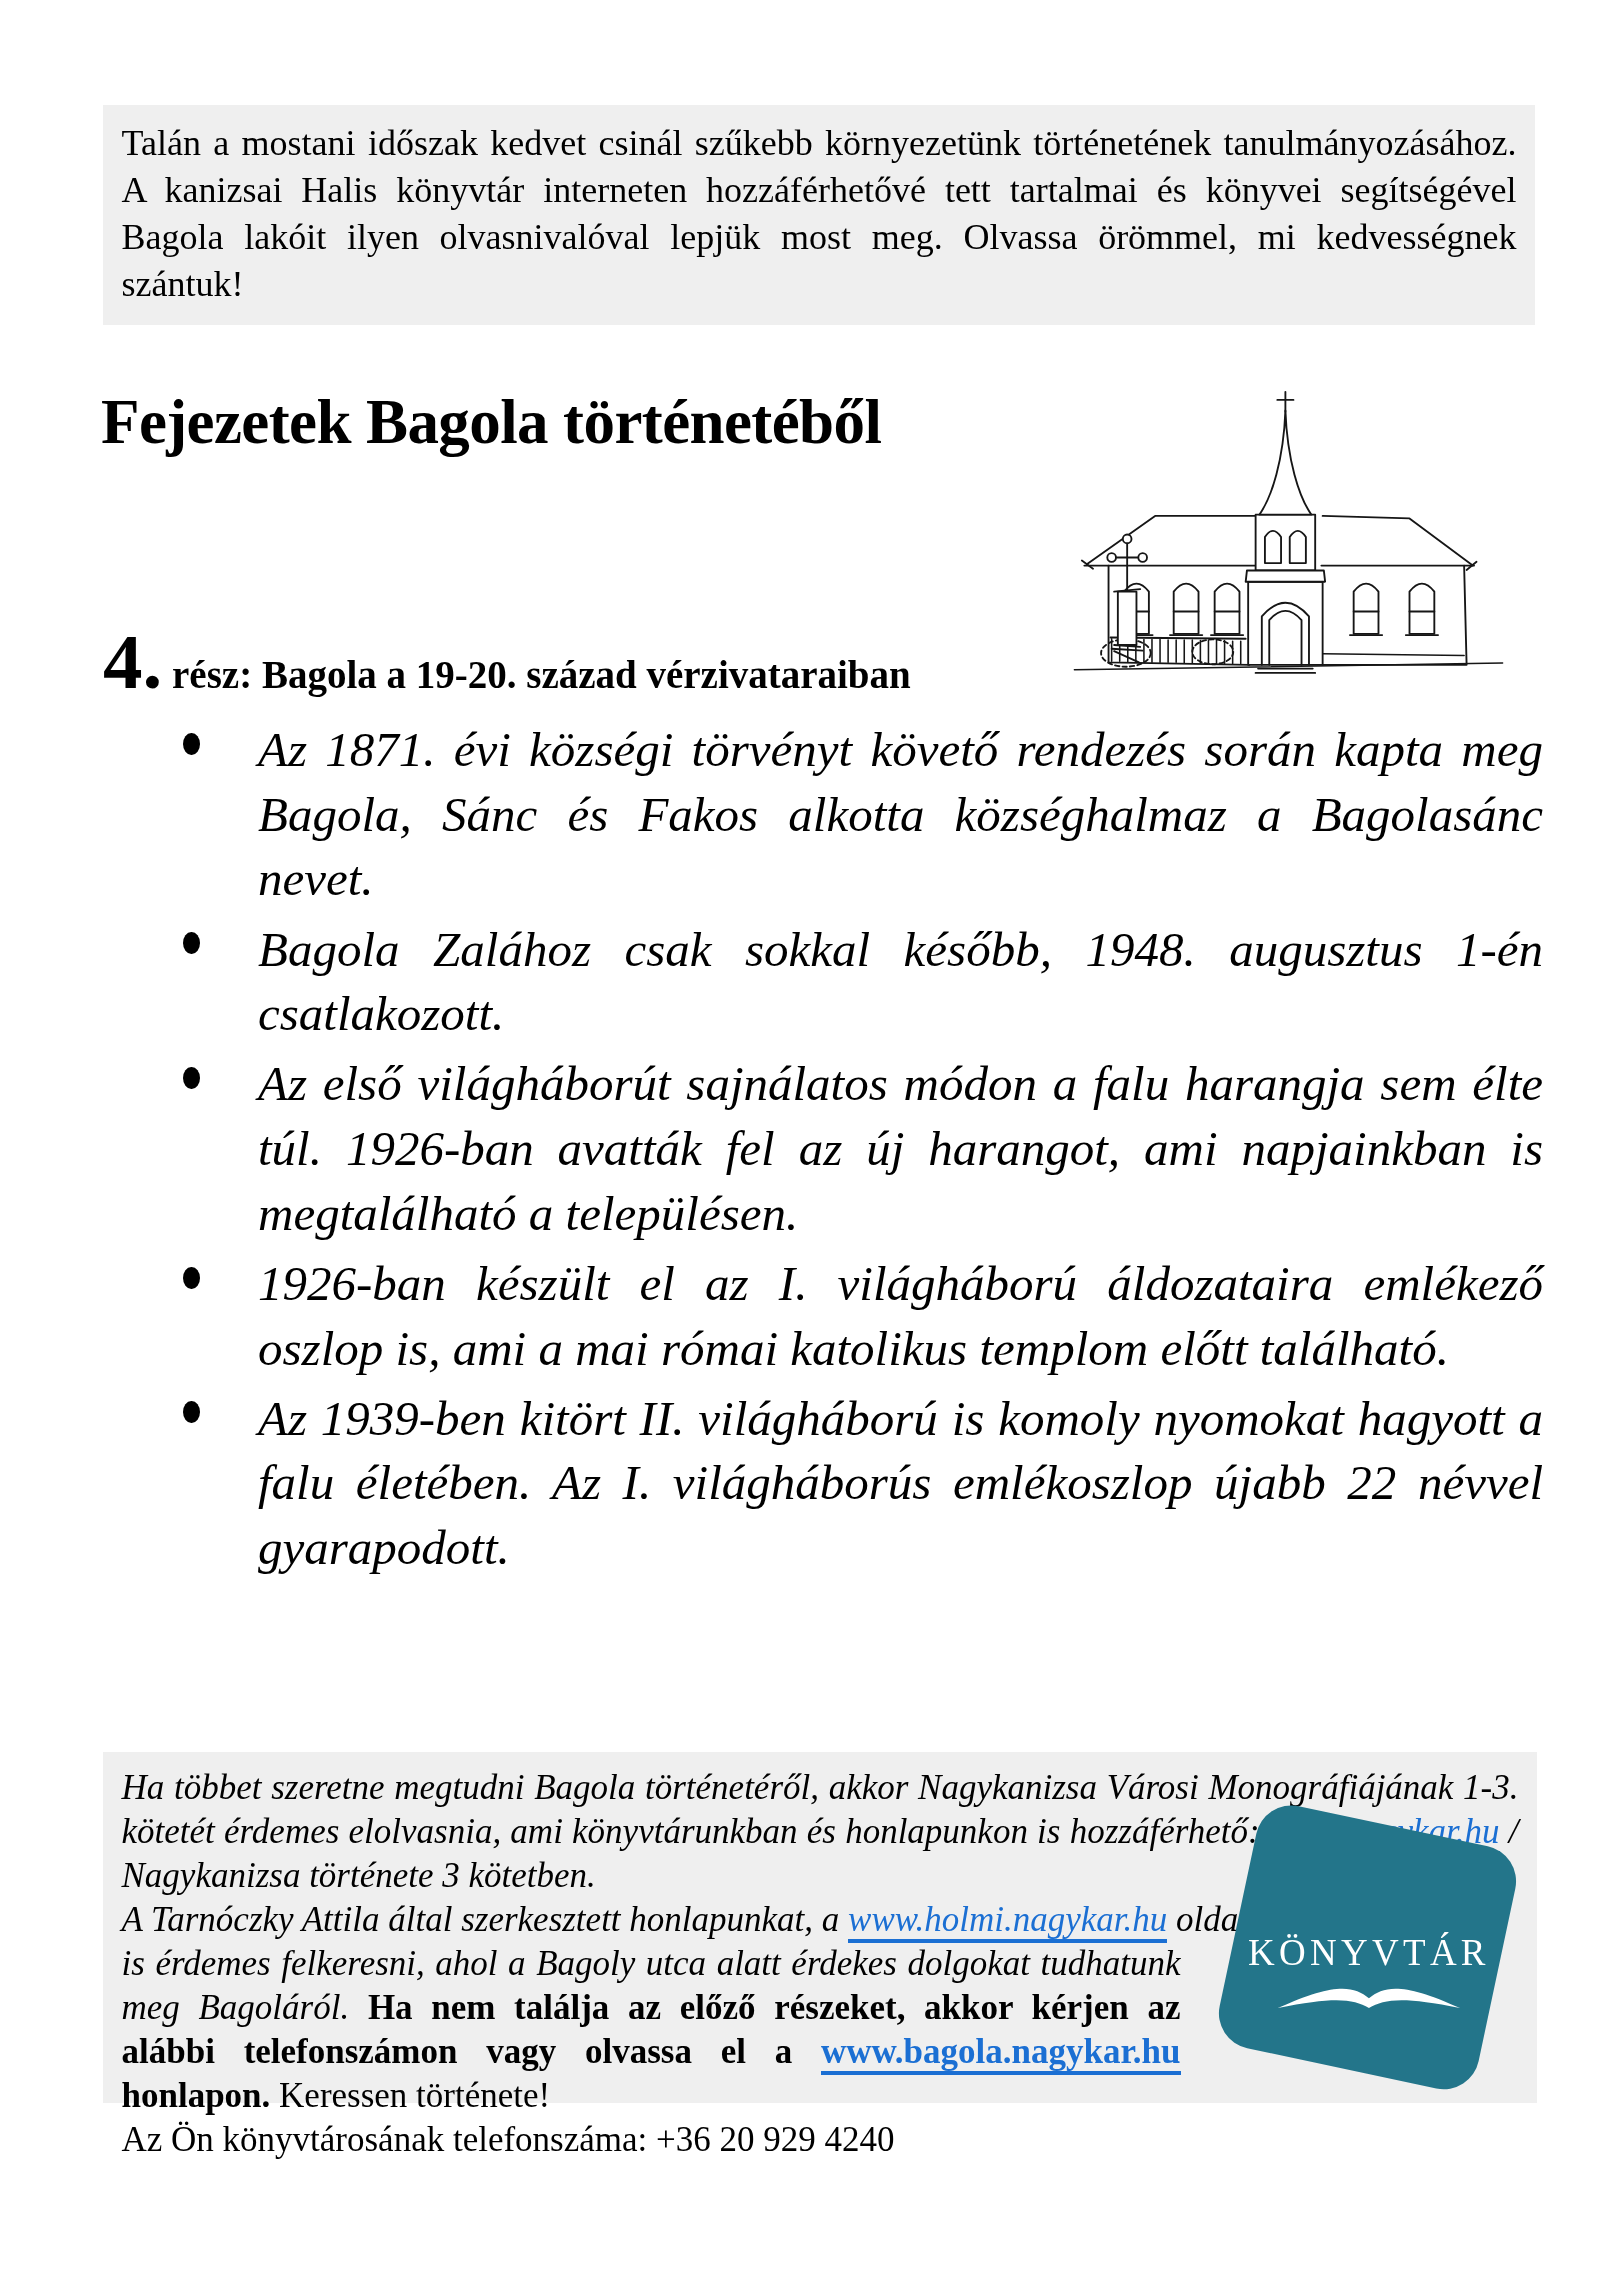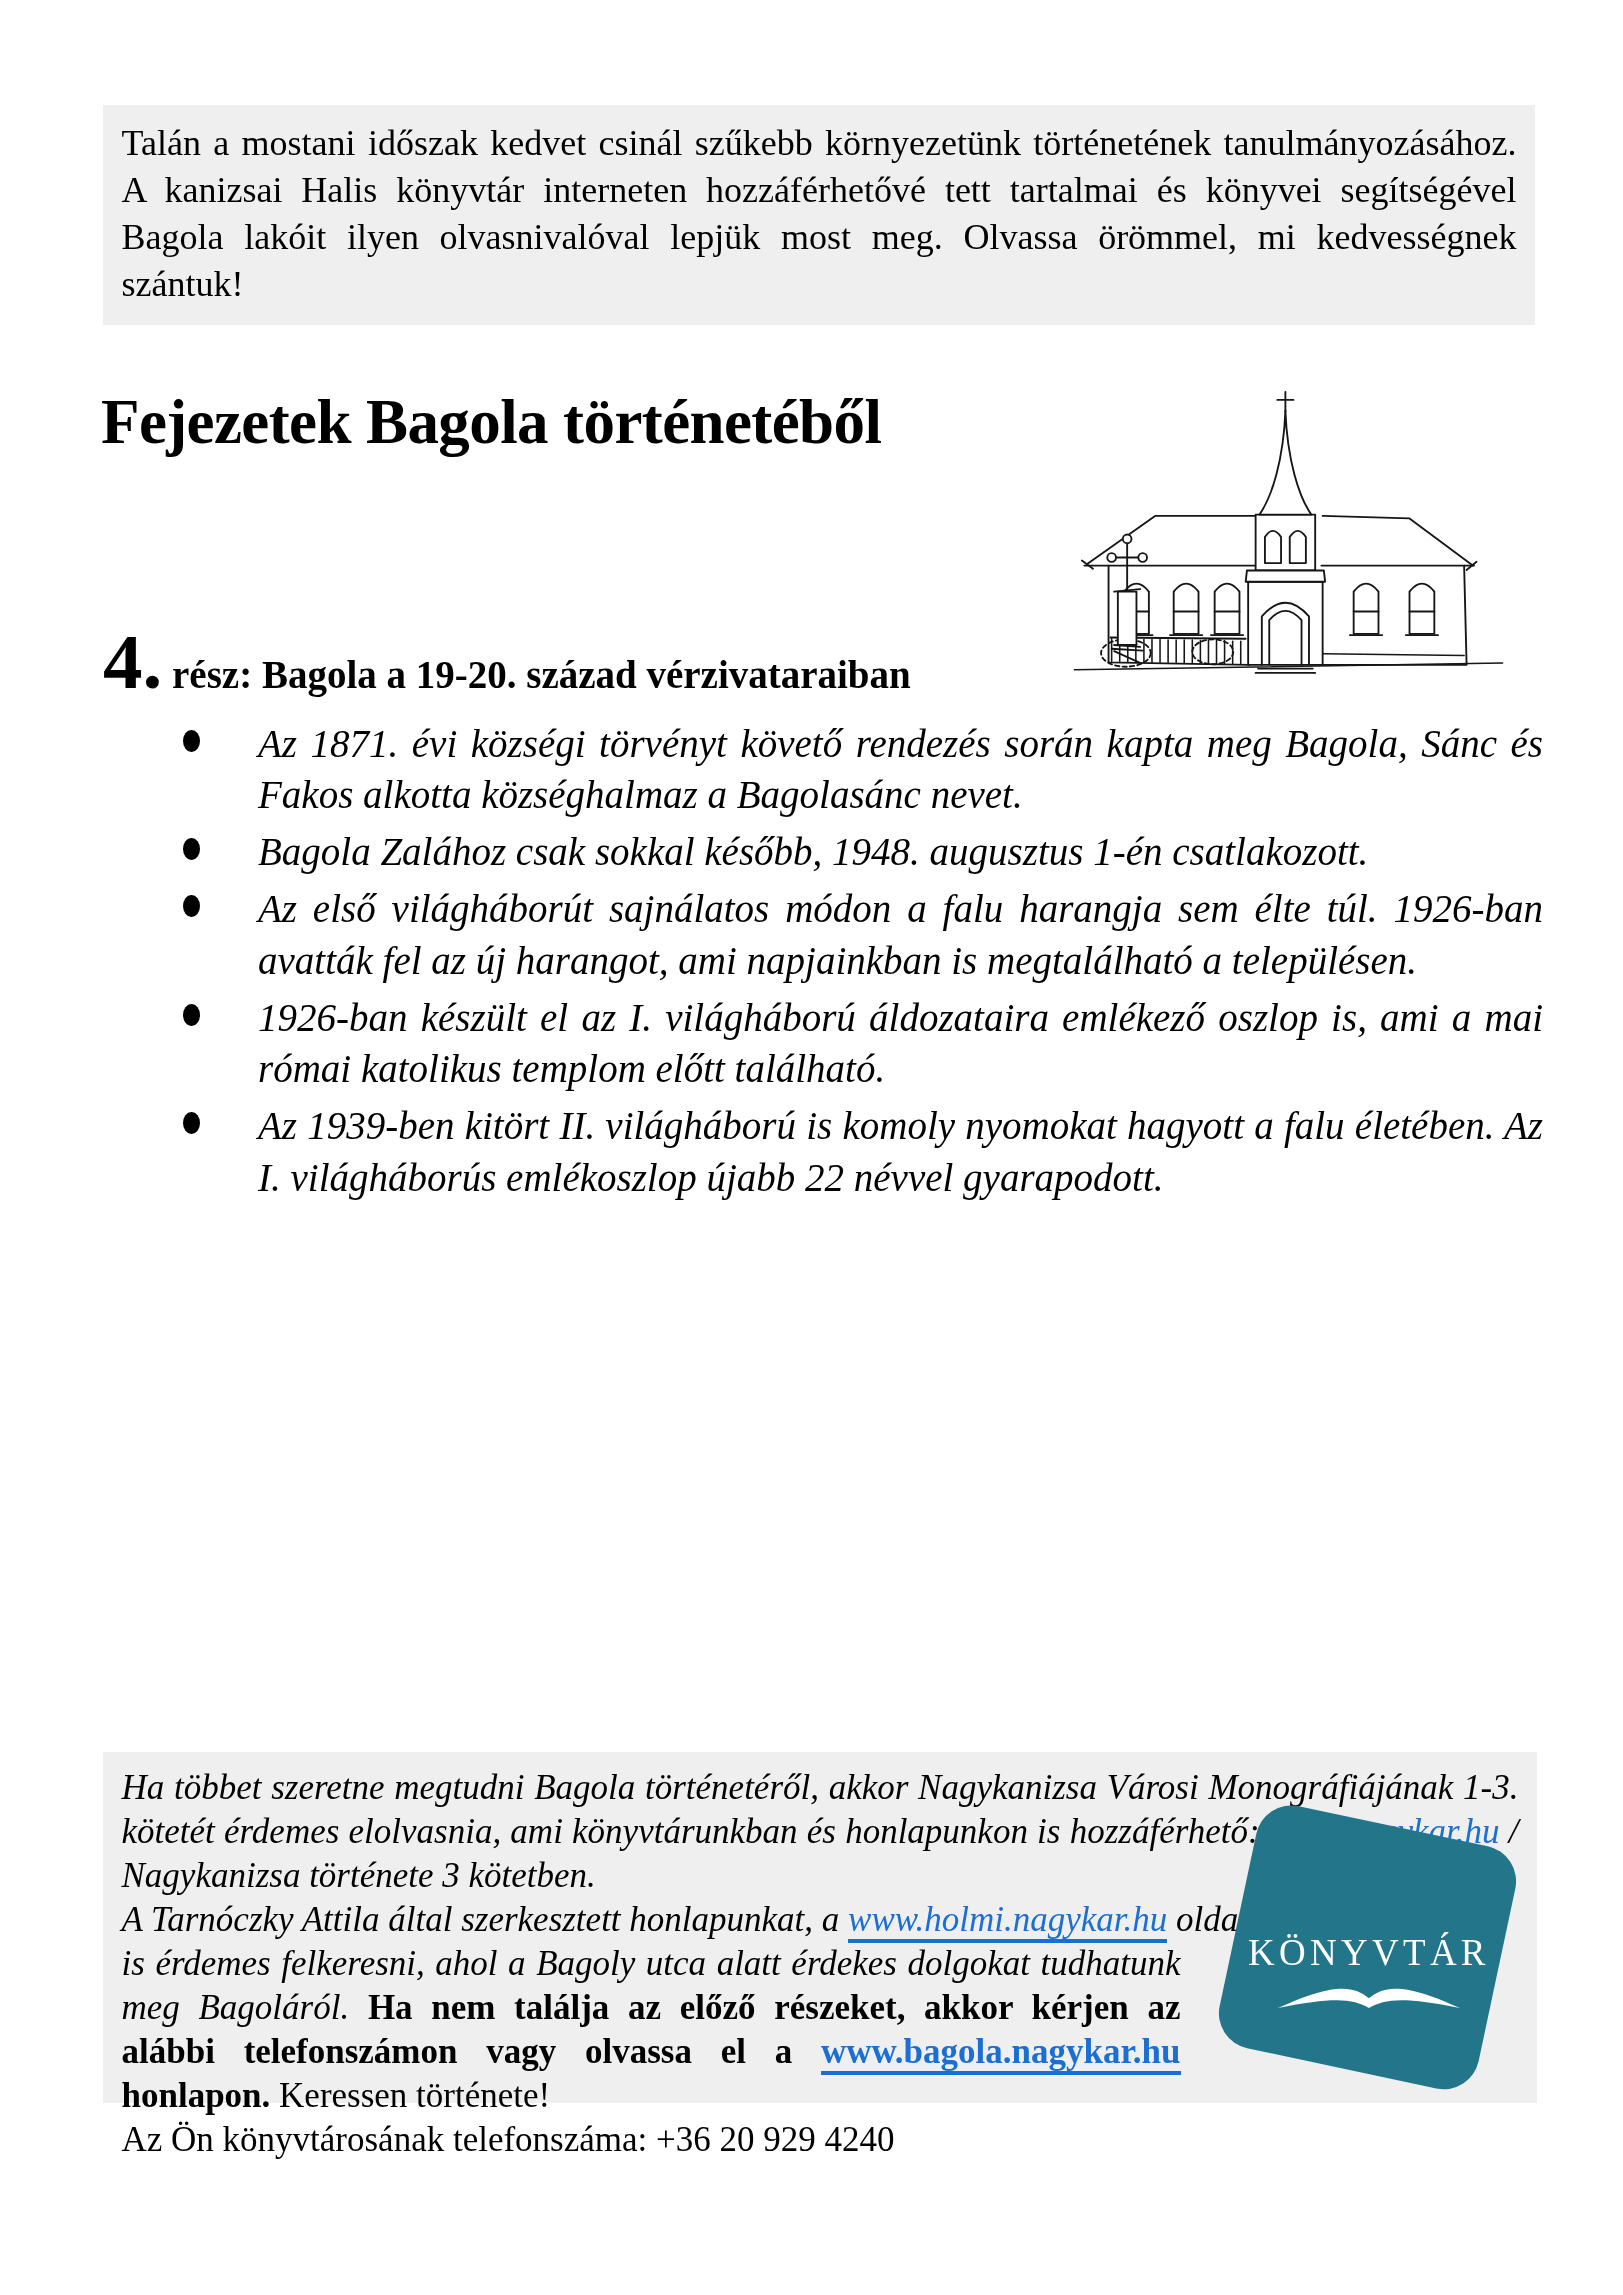--- a/index.html
+++ b/index.html
@@ -34,21 +34,21 @@
   .part-number { font-size:79px; font-weight:bold; }
   .part-rest   { font-size:39px;  font-weight:bold; margin-left:9.8px; }
 
   
   .church { position:absolute; left:1062px; top:384px; width:453px; height:311px; }
 
   
   .bullets {
     position:absolute; left:103px; top:718px; width:1440px;
     margin:0; padding:0; list-style:none;
-    font-style:italic; font-size:39px; line-height:1.32;
+    font-style:italic; font-size:49px; line-height:1.32;
   }
   .bullets li {
     position:relative; padding-left:155px; margin-bottom:5.5px;
     text-align:justify; hyphens:auto;
   }
   .bullets li::before {
     content:""; position:absolute; left:80px; top:0.30em;
     width:16.6px; height:22px; background:#000; border-radius:50%;
   }
 

